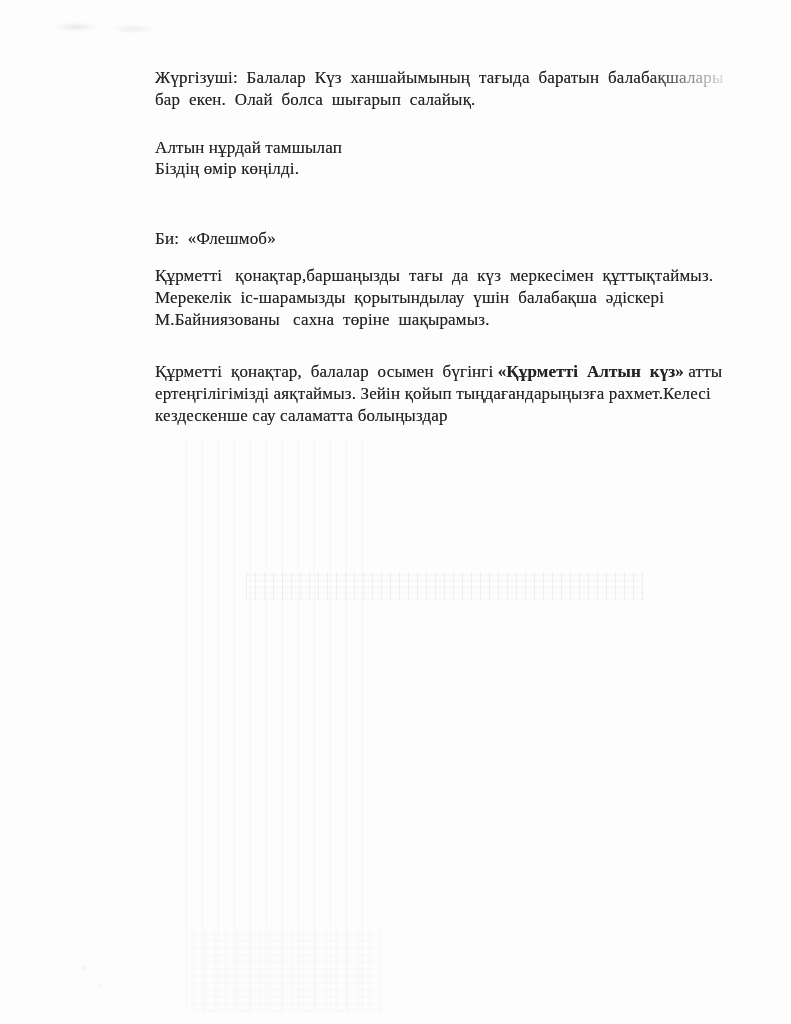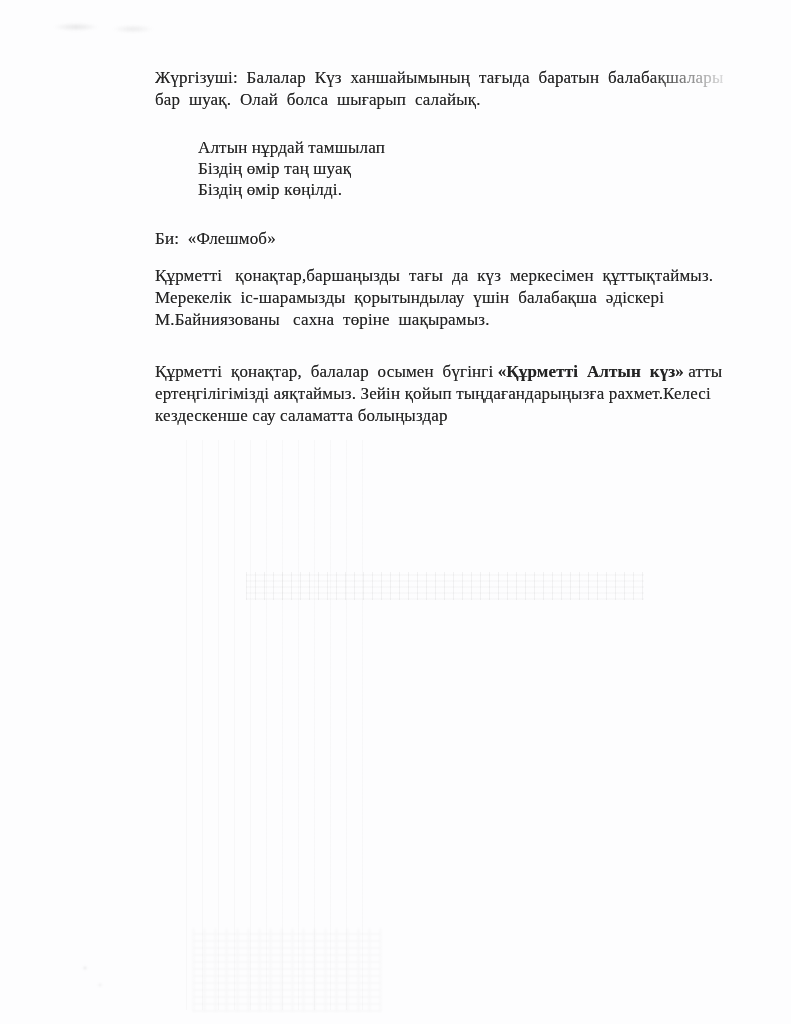--- a/index.html
+++ b/index.html
@@ -14,21 +14,21 @@
     color: #242424;
   }
   .block { position: absolute; left: 155px; width: 600px; }
   .line {
     white-space: pre;
     font-size: 17px;
     line-height: 22px;
     letter-spacing: 0.15px;
     text-shadow: 0 0 0.3px rgba(30,30,30,0.55);
   }
-  .poem .line { line-height: 21px; margin-left: 43px; }
+  .poem .line { line-height: 21px; }
   .bold { font-weight: bold; }
 
   
   .fade-overlay {
     position: absolute;
     left: 650px; top: 62px;
     width: 105px; height: 28px;
     background: linear-gradient(90deg,
       rgba(253,253,254,0) 0%,
       rgba(253,253,254,0.45) 35%,
@@ -80,27 +80,26 @@
 </head>
 <body>
 
 <div class="page">
 
   <div class="artifact art-smudge-topleft"></div>
   <div class="artifact art-streaks-tall"></div>
 
   <div class="block" style="top:67px">
     <div class="line"><span>Жүргізуші:  Балалар  Күз  ханшайымының  тағыда  баратын  </span><span>балабақшалары</span></div>
-    <div class="line">бар  шуақ.  Олай  болса  шығарып  салайық.</div>
+    <div class="line">бар  екен.  Олай  болса  шығарып  салайық.</div>
   </div>
   <div class="fade-overlay"></div>
 
   <div class="block poem" style="top:137px">
     <div class="line">Алтын нұрдай тамшылап</div>
-    <div class="line">Біздің өмір таң шуақ</div>
     <div class="line">Біздің өмір көңілді.</div>
   </div>
 
   <div class="block" style="top:228px">
     <div class="line">Би:  «Флешмоб»</div>
   </div>
 
   <div class="block" style="top:265px">
     <div class="line">Құрметті   қонақтар,баршаңызды  тағы  да  күз  меркесімен  құттықтаймыз.</div>
     <div class="line">Мерекелік  іс-шарамызды  қорытындылау  үшін  балабақша  әдіскері</div>

